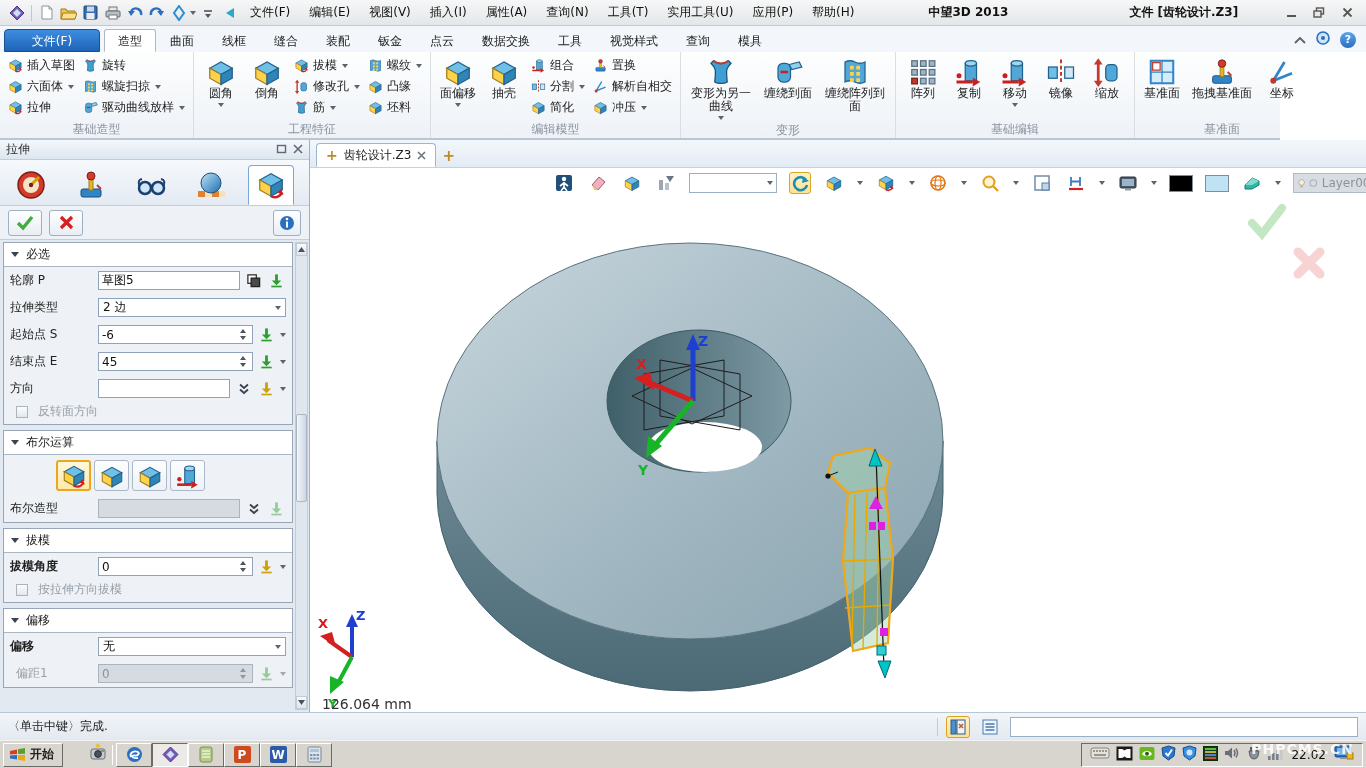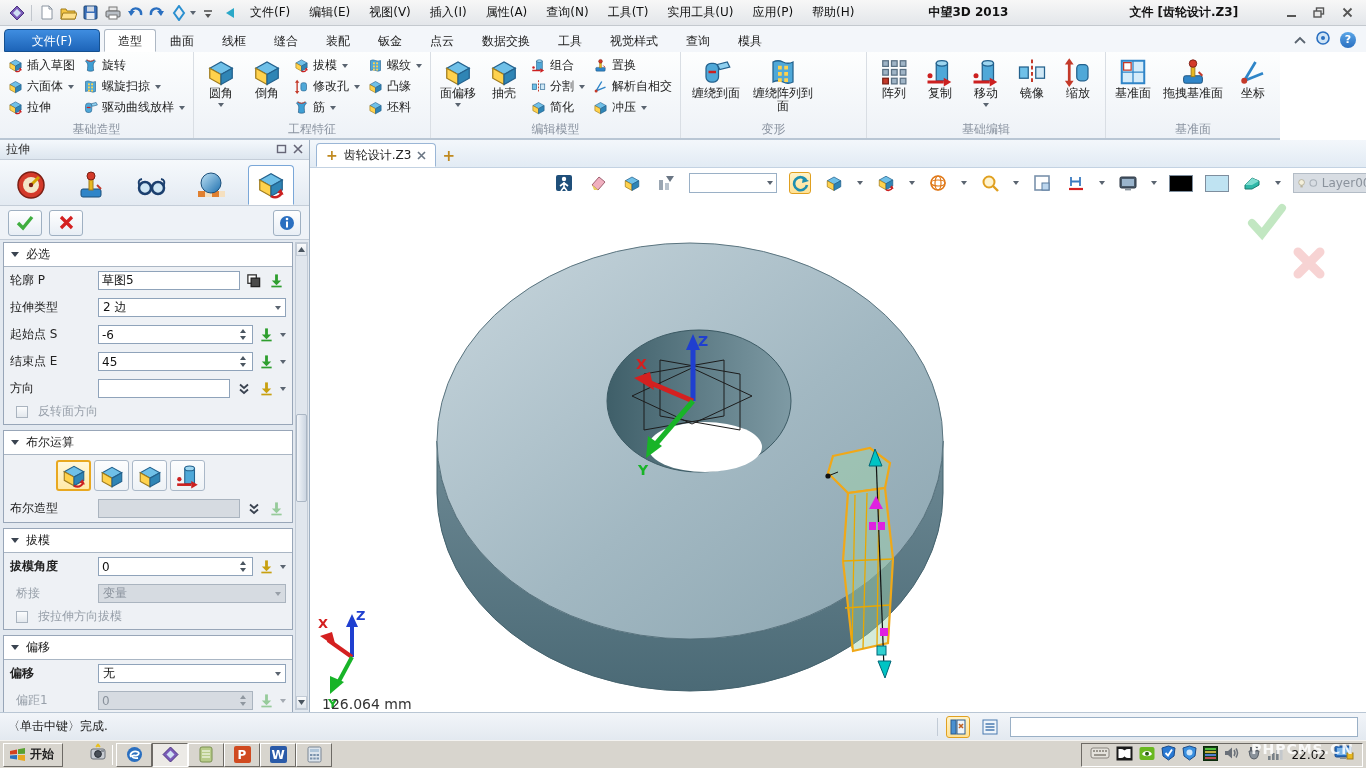--- a/index.html
+++ b/index.html
@@ -534,20 +534,27 @@
               <span>冲压</span>
               <span class="car inline"></span>
             </div>
         </div>
       </div>
       <div class="rg-label">编辑模型</div>
     </div>
 
     <div class="rg" style="width:218px">
       <div class="rg-items">
+        <div class="ritem-l" style="width:72px">
+            <svg class="ic30">
+              <use href="#s-vase"></use>
+            </svg>
+            <span>变形为另一曲线</span>
+            <span class="car"></span>
+          </div>
         <div class="ritem-l" style="width:62px">
             <svg class="ic30">
               <use href="#s-wrap"></use>
             </svg>
             <span>缠绕到面</span>
           </div>
         <div class="ritem-l" style="width:72px">
             <svg class="ic30">
               <use href="#s-wgrid"></use>
             </svg>
@@ -824,27 +831,20 @@
                   <span class="sa-u"></span>
                   <span class="sa-d"></span>
                 </span>
               </span>
             <span class="sqb">
                 <svg width="15" height="15">
                   <use href="#s-arrowY"></use>
                 </svg>
               </span>
             <span class="car"></span>
-          </div>
-          <div class="prow">
-            <span class="plabel dim">桥接</span>
-            <span class="combo dis">
-                <span class="cv">变量</span>
-                <span class="car" style="opacity:.5"></span>
-              </span>
           </div>
           <div class="prow" style="padding-top:1px">
             <span class="chk"></span>
             <span class="chkl">按拉伸方向拔模</span>
           </div>
         </div>
 
         <div class="sec" style="margin-bottom:0">
           <div class="sec-h">
               <span class="tri-dn"></span>

